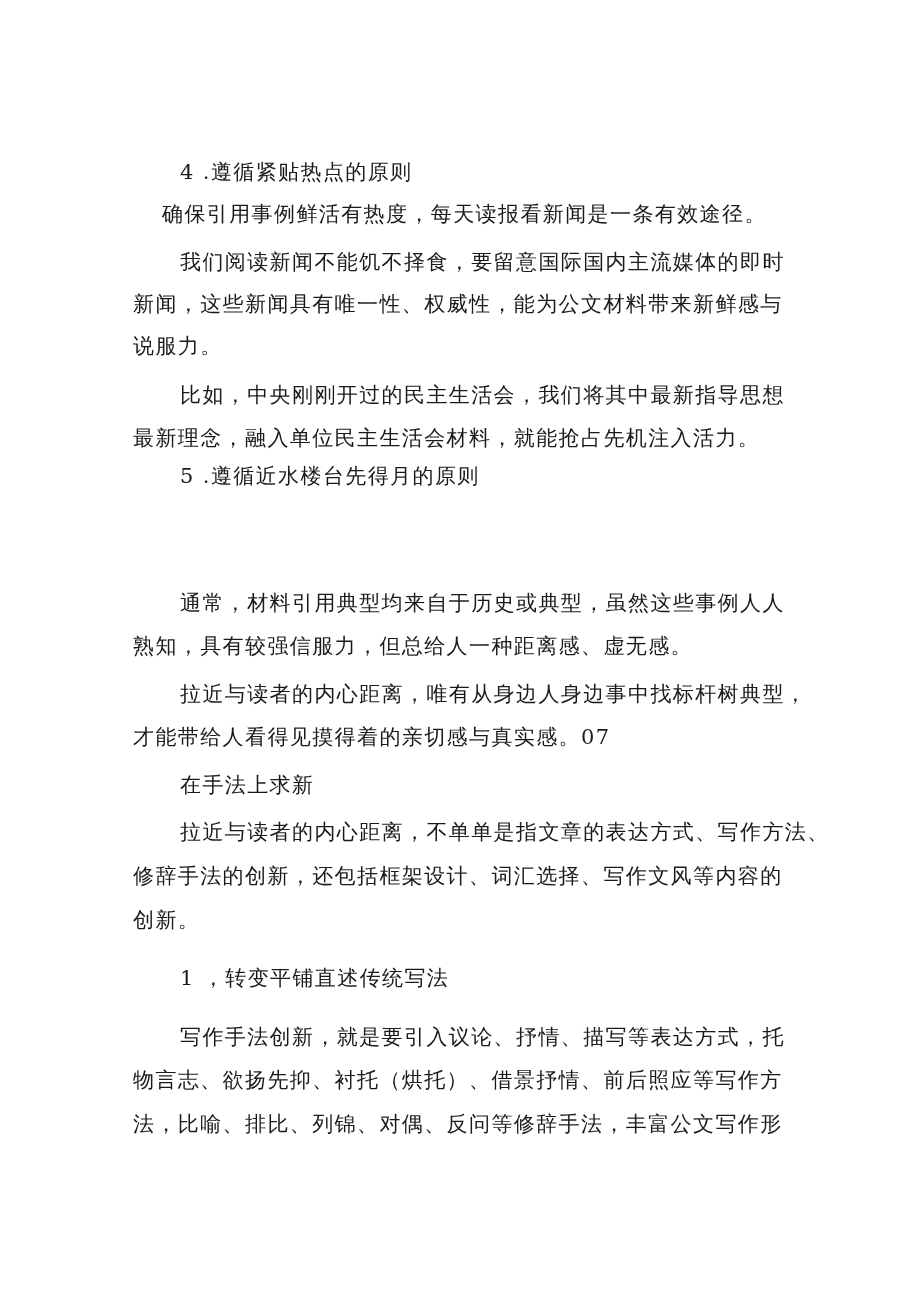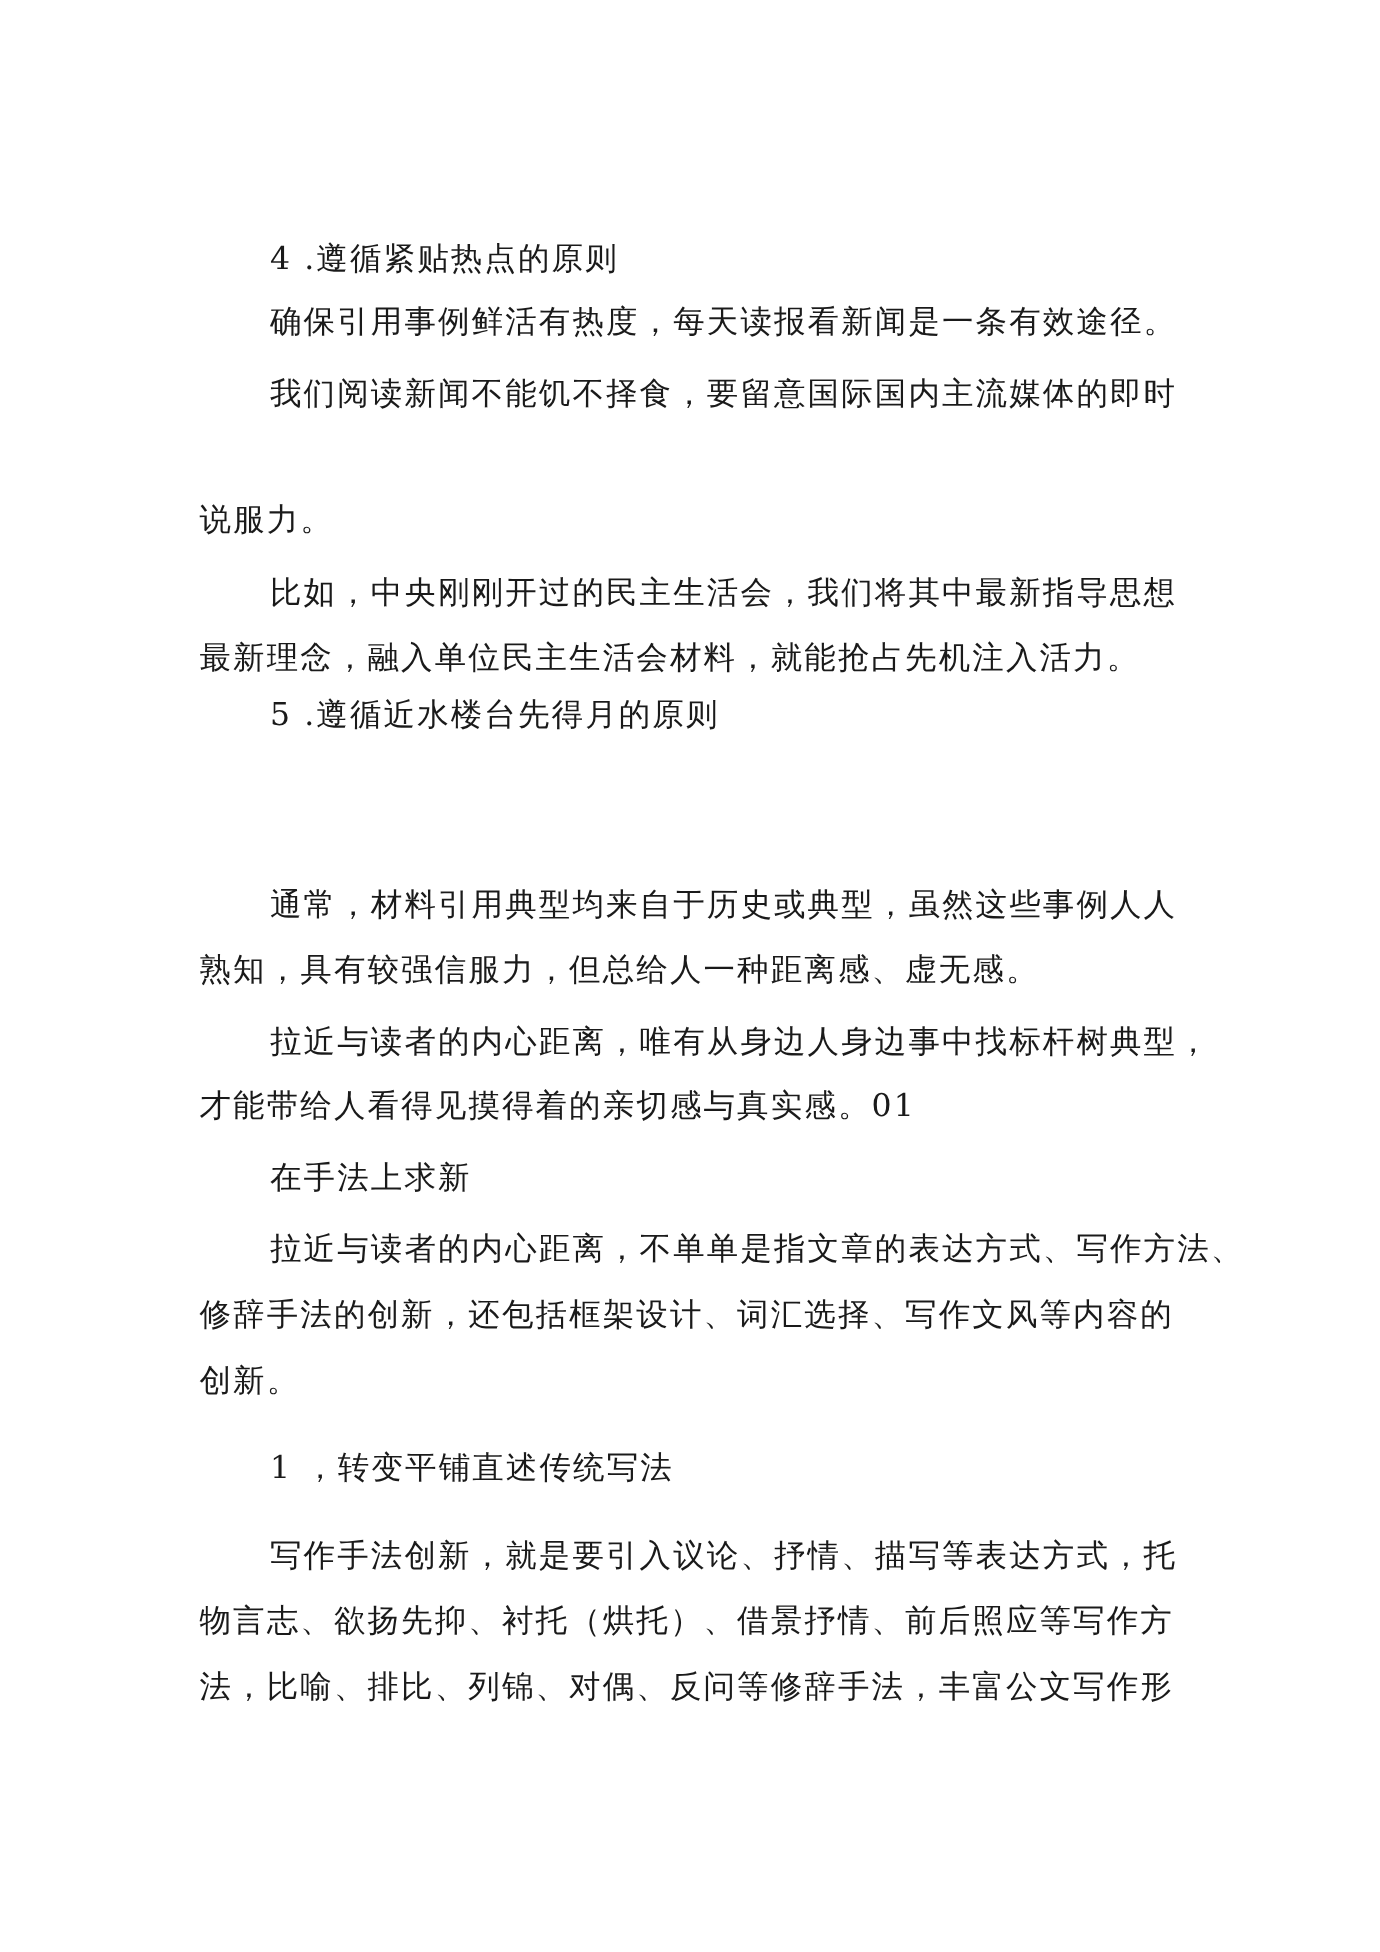--- a/index.html
+++ b/index.html
@@ -6,30 +6,31 @@
   body { width: 920px; height: 1301px; position: relative; overflow: hidden;
          font-family: "DejaVu Serif", "Liberation Serif", serif; color: #1a1a1a; }
   .page { position: absolute; left: 0; top: 0; width: 920px; height: 1181px; }
   .line { position: absolute; font-size: 21px; white-space: nowrap; letter-spacing: 1.4px; line-height: 28px; }
 </style>
 </head>
 <body>
 
 <div class="page">
   <div class="line" style="left:180px;top:158px">4 .遵循紧贴热点的原则</div>
-  <div class="line" style="left:180px;top:200px">确保引用事例鲜活有热度，每天读报看新闻是一条有效途径。</div>
+  <div class="line" style="left:162px;top:200px">确保引用事例鲜活有热度，每天读报看新闻是一条有效途径。</div>
   <div class="line" style="left:180px;top:248px">我们阅读新闻不能饥不择食，要留意国际国内主流媒体的即时</div>
+  <div class="line" style="left:133px;top:290px">新闻，这些新闻具有唯一性、权威性，能为公文材料带来新鲜感与</div>
   <div class="line" style="left:133px;top:332px">说服力。</div>
   <div class="line" style="left:180px;top:381px">比如，中央刚刚开过的民主生活会，我们将其中最新指导思想</div>
   <div class="line" style="left:133px;top:424px">最新理念，融入单位民主生活会材料，就能抢占先机注入活力。</div>
   <div class="line" style="left:180px;top:462px">5 .遵循近水楼台先得月的原则</div>
   <div class="line" style="left:180px;top:589px">通常，材料引用典型均来自于历史或典型，虽然这些事例人人</div>
   <div class="line" style="left:180px;top:680px">拉近与读者的内心距离，唯有从身边人身边事中找标杆树典型，</div>
   <div class="line" style="left:133px;top:632px">熟知，具有较强信服力，但总给人一种距离感、虚无感。</div>
-  <div class="line" style="left:133px;top:723px">才能带给人看得见摸得着的亲切感与真实感。01</div>
+  <div class="line" style="left:133px;top:723px">才能带给人看得见摸得着的亲切感与真实感。07</div>
   <div class="line" style="left:180px;top:771px">在手法上求新</div>
   <div class="line" style="left:180px;top:818px">拉近与读者的内心距离，不单单是指文章的表达方式、写作方法、</div>
   <div class="line" style="left:133px;top:862px">修辞手法的创新，还包括框架设计、词汇选择、写作文风等内容的</div>
   <div class="line" style="left:133px;top:906px">创新。</div>
   <div class="line" style="left:180px;top:964px">1 ，转变平铺直述传统写法</div>
   <div class="line" style="left:180px;top:1023px">写作手法创新，就是要引入议论、抒情、描写等表达方式，托</div>
   <div class="line" style="left:133px;top:1066px">物言志、欲扬先抑、衬托（烘托）、借景抒情、前后照应等写作方</div>
   <div class="line" style="left:133px;top:1110px">法，比喻、排比、列锦、对偶、反问等修辞手法，丰富公文写作形</div>
 </div>
 

